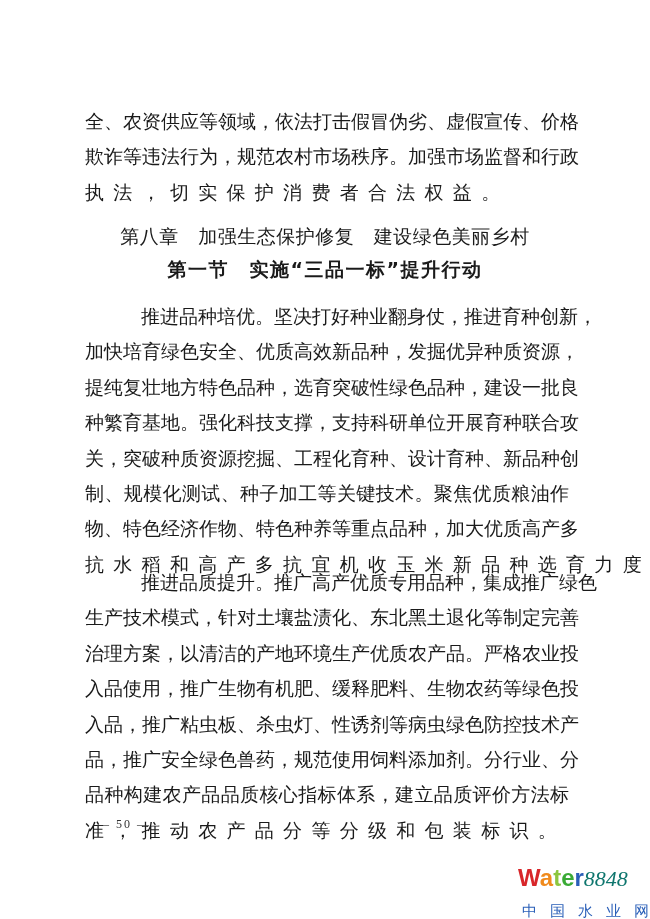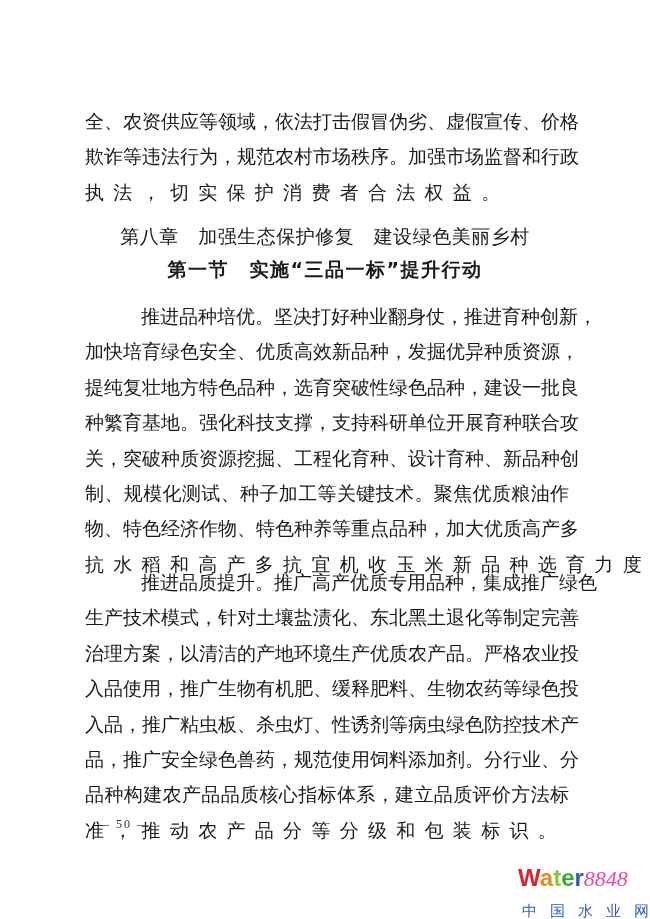--- a/index.html
+++ b/index.html
@@ -22,21 +22,21 @@
       font-family: "DejaVu Sans", "Liberation Sans", sans-serif; font-size: 19px; line-height: 30px;
     }
     .h1 { top: 221px; letter-spacing: 0.5px; font-weight: normal; }
     .h2 { top: 254px; font-weight: bold; letter-spacing: 1.5px; }
     .pagenum {
       position: absolute; left: 97px; top: 817px; font-size: 12px; color: #333;
       font-family: "Liberation Serif", serif; letter-spacing: 2px;
     }
     .logo { position: absolute; left: 518px; top: 866px; width: 128px; height: 50px; }
     .logo .top { font-family: "Liberation Sans", sans-serif; font-weight: bold; font-size: 24px; line-height: 24px; white-space: nowrap; }
-    .logo .num { font-family: "Liberation Serif", serif; font-style: italic; font-weight: normal; font-size: 22px; color: #ec4899; }
+    .logo .num { font-family: "Liberation Serif", serif; font-style: italic; font-weight: normal; font-size: 22px; color: #0f766e; }
     .logo .com { font-size: 12px; color: #d8262a; font-weight: normal; padding-left: 32px; }
     .logo .bottom { font-family: "DejaVu Sans", sans-serif; font-size: 15px; color: #2a5fb8; letter-spacing: 13px; margin-top: 8px; white-space: nowrap; padding-left: 4px; }
   </style>
 </head>
 <body>
 
 <div class="page">
   <div id="intro">
       <div class="line" style="top: 106px;">
         <span class="ch">全</span>

